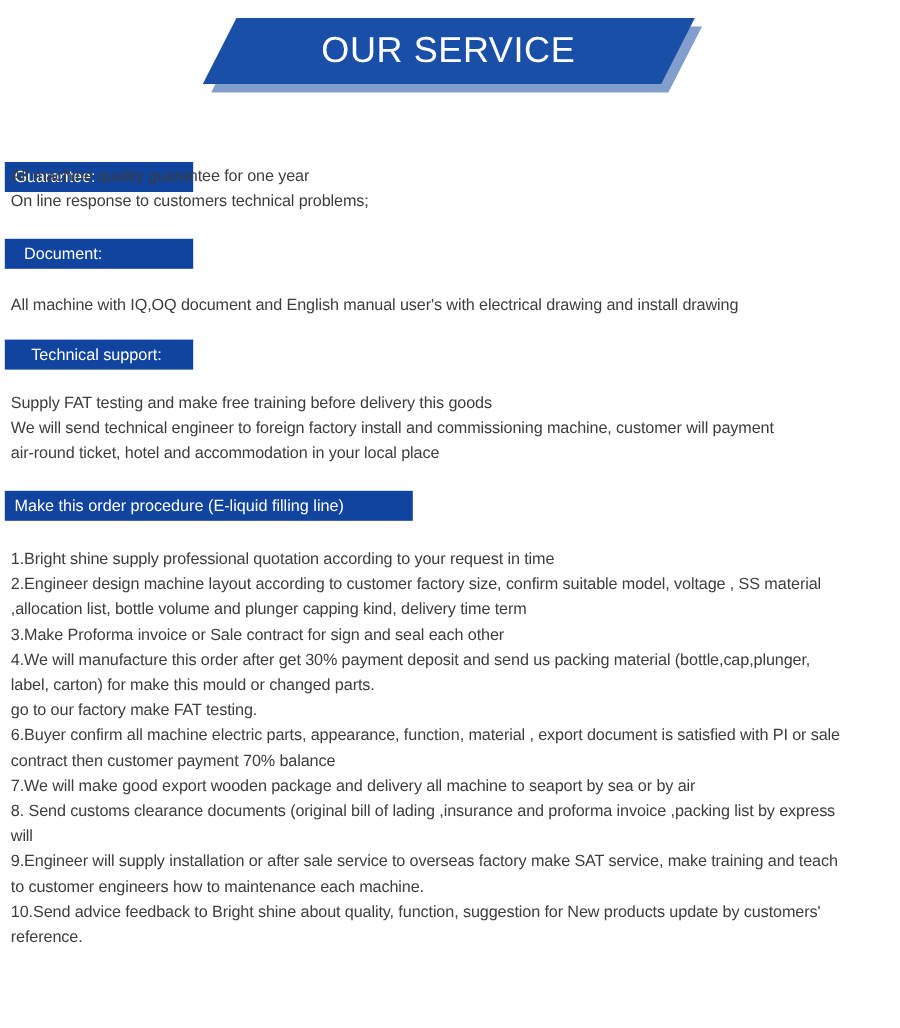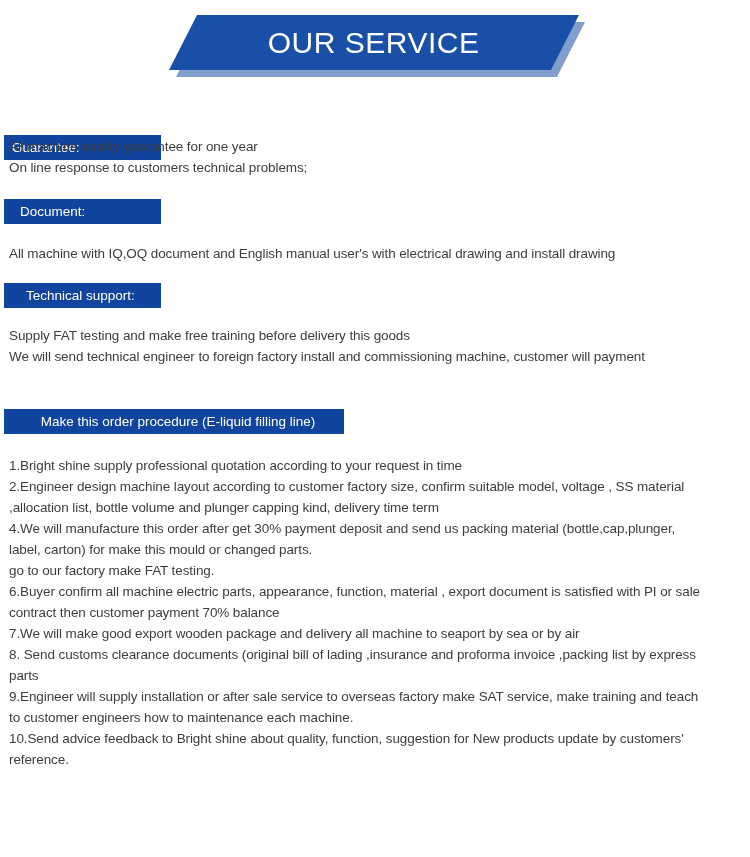--- a/index.html
+++ b/index.html
@@ -45,21 +45,21 @@
     background: var(--label-blue, #10449E);
     color: #ffffff;
     font-size: 13.5px;
     padding-left: 8px;
     box-sizing: border-box;
     white-space: nowrap;
   }
   #bar-guarantee  { top: 95px;  width: 157px; margin-top: 40px; }
   #bar-document   { top: 199px; width: 157px; padding-left: 16px; }
   #bar-technical  { top: 283px; width: 157px; padding-left: 22px; }
-  #bar-procedure  { top: 409px; width: 340px; text-align: center; }
+  #bar-procedure  { top: 409px; width: 340px; }
   
   .body-text {
     position: absolute;
     left: 9px;
     width: 740px;
     font-size: 13.5px;
     line-height: 21px;
     color: var(--body-text, #3D3D3D);
     letter-spacing: -0.1px;
   }
@@ -87,34 +87,36 @@
 
   <div class="label-bar" id="bar-document">Document:</div>
   <div class="body-text" id="body-document">
       <div class="text-line">All machine with IQ,OQ document and English manual user's with electrical drawing and install drawing</div>
     </div>
 
   <div class="label-bar" id="bar-technical">Technical support:</div>
   <div class="body-text" id="body-technical">
       <div class="text-line">Supply FAT testing and make free training before delivery this goods</div>
       <div class="text-line">We will send technical engineer to foreign factory install and commissioning machine, customer will payment</div>
+      <div class="text-line">air-round ticket, hotel and accommodation in your local place</div>
     </div>
 
   <div class="label-bar" id="bar-procedure">Make this order procedure (E-liquid filling line)</div>
   <div class="body-text" id="body-procedure">
       <div class="text-line">1.Bright shine supply professional quotation according to your request in time</div>
       <div class="text-line">2.Engineer design machine layout according to customer factory size, confirm suitable model, voltage , SS material</div>
       <div class="text-line">,allocation list, bottle volume and plunger capping kind, delivery time term</div>
+      <div class="text-line">3.Make Proforma invoice or Sale contract for sign and seal each other</div>
       <div class="text-line">4.We will manufacture this order after get 30% payment deposit and send us packing material (bottle,cap,plunger,</div>
       <div class="text-line">label, carton) for make this mould or changed parts.</div>
       <div class="text-line">go to our factory make FAT testing.</div>
       <div class="text-line">6.Buyer confirm all machine electric parts, appearance, function, material , export document is satisfied with PI or sale</div>
       <div class="text-line">contract then customer payment 70% balance</div>
       <div class="text-line">7.We will make good export wooden package and delivery all machine to seaport by sea or by air</div>
       <div class="text-line">8. Send customs clearance documents (original bill of lading ,insurance and proforma invoice ,packing list by express</div>
-      <div class="text-line">parts</div>
+      <div class="text-line">will</div>
       <div class="text-line">9.Engineer will supply installation or after sale service to overseas factory make SAT service, make training and teach</div>
       <div class="text-line">to customer engineers how to maintenance each machine.</div>
       <div class="text-line">10.Send advice feedback to Bright shine about quality, function, suggestion for New products update by customers'</div>
       <div class="text-line">reference.</div>
     </div>
 
 </div>
 
 </body></html>

